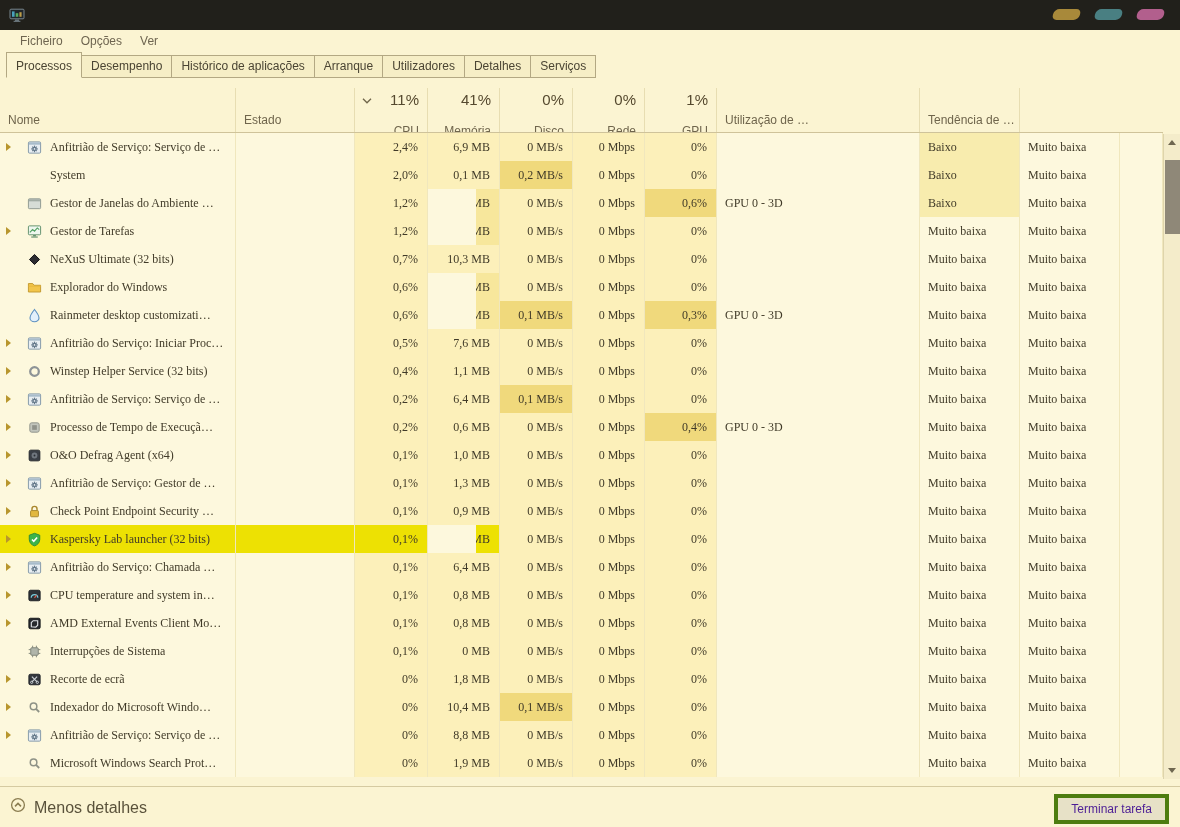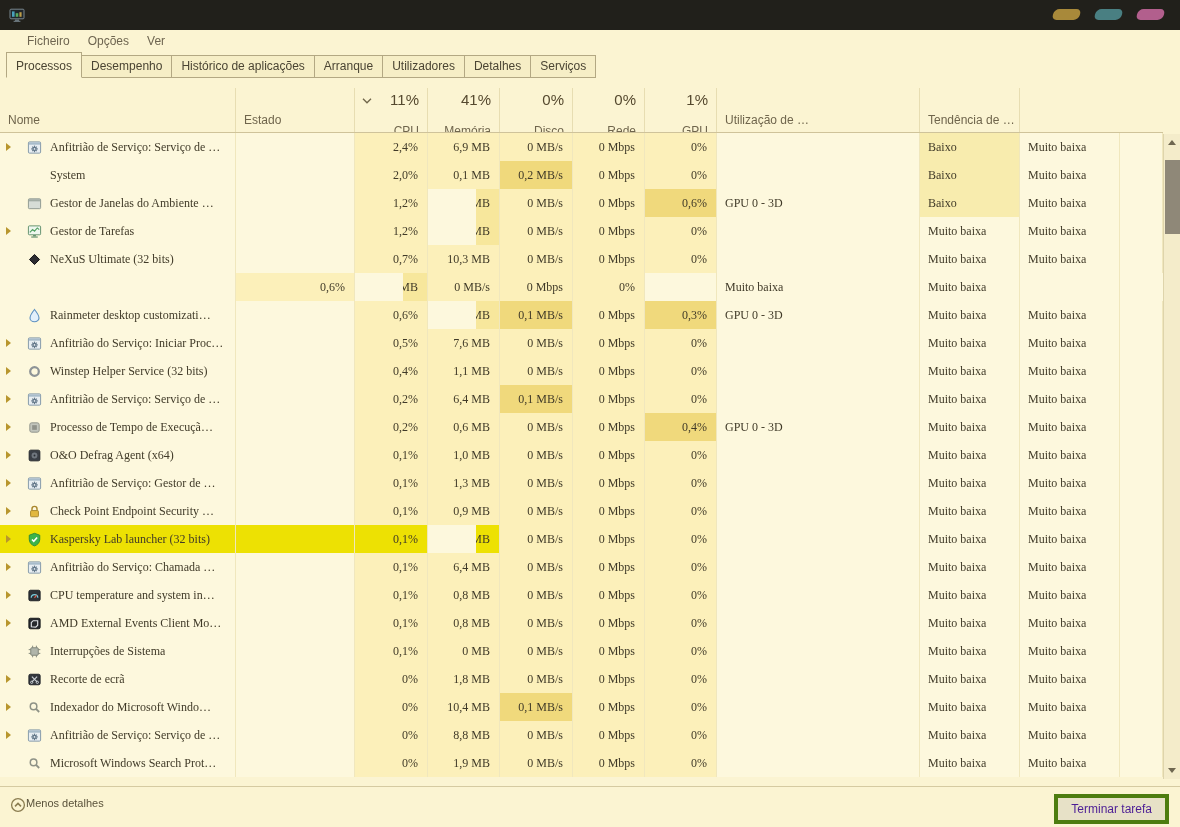--- a/index.html
+++ b/index.html
@@ -11,21 +11,21 @@
   }
   
   .titlebar { position:absolute; top:0; left:0; right:0; height:30px; background:var(--titlebar,#21201b); display:flex; align-items:center; }
   .app-icon { margin-left:9px; display:inline-flex; }
   .win-controls { position:absolute; right:16px; top:9px; display:flex; gap:15px; }
   .win-btn { width:27px; height:11px; border-radius:5px; transform:skewX(-16deg); border:none; padding:0; cursor:default; }
   .win-btn.min { background:var(--control-minimize,#a8893a); }
   .win-btn.max { background:var(--control-maximize,#497f82); }
   .win-btn.cls { background:var(--control-close,#b25f8d); }
   
-  .menubar { position:absolute; top:30px; left:0; right:0; height:22px; display:flex; align-items:center; padding-left:18px; }
+  .menubar { position:absolute; top:30px; left:0; right:0; height:22px; display:flex; align-items:center; padding-left:11px; }
   .menu-item { padding:2px 9px; font-size:12px; color:#6e6550; }
   
   .tabbar { position:absolute; top:52px; left:0; right:0; height:26px; display:flex; align-items:flex-end; padding-left:6px; }
   .tab { font-size:12px; padding:3px 9px 4px; border:1px solid #b3a883; background:#f6eec6; color:#4a4433; margin-right:-1px; white-space:nowrap;text-align:right; }
   .tab.active { background:var(--background,#fbf4d2); padding-top:6px; border-bottom-color:var(--background,#fbf4d2); position:relative; z-index:2; }
   
   .grid-cols { display:grid; grid-template-columns:236px 119px 73px 72px 73px 72px 72px 203px 100px 100px 43px; }
   .table-area { position:absolute; top:88px; left:0; width:1163px; }
   .header-row { height:45px; border-bottom:1px solid #cfc39a; box-sizing:border-box; }
   .hcell { position:relative; box-sizing:border-box; border-right:1px solid #e7ddb2; display:flex; flex-direction:column; justify-content:flex-end; padding:3px 8px 5px; font-size:12px; color:#6f654c; overflow:hidden; white-space:nowrap;gap:16px; }
@@ -49,21 +49,21 @@
   .row.highlighted .c-cpu,  .row.highlighted .c-memory { background:var(--highlight-marker,#ede103) !important; }
   
   .scrollbar { position:absolute; left:1163px; top:134px; width:17px; height:645px; background:#f4ecca; border-left:1px solid #ded4ab; box-sizing:border-box; }
   .sb-btn { position:absolute; left:0; width:16px; height:17px; display:flex; align-items:center; justify-content:center; }
   .sb-up { top:0; } .sb-down { bottom:0; }
   .sb-up::before   { content:""; border-left:4px solid transparent; border-right:4px solid transparent; border-bottom:5px solid #6f6750; }
   .sb-down::before { content:""; border-left:4px solid transparent; border-right:4px solid transparent; border-top:5px solid #6f6750; }
   .sb-thumb { position:absolute; left:1px; top:26px; width:15px; height:74px; background:#8f8878; }
   
   .footer { position:absolute; top:786px; left:0; right:0; bottom:0; border-top:1px solid #d5caa1; }
-  .details-toggle { position:absolute; left:10px; top:10px; display:flex; align-items:flex-start; font-size:11px; color:#5a523b; background:none; border:none; padding:0; }
+  .details-toggle { position:absolute; left:10px; top:10px; display:flex; align-items:flex-end; gap:8px; font-size:16px; color:#5a523b; background:none; border:none; padding:0; }
   .end-task-btn { position:absolute; right:11px; top:7px; padding:4px 13px; font-size:12px; background:#e7e1c7; border:4px solid #4d7c0f; color:#4c1d95; }
 </style>
 </head>
 <body>
 
 <div class="app">
 
   <div class="titlebar">
     <span class="app-icon">
       <svg viewBox="0 0 16 16" width="16" height="16">
@@ -336,20 +336,30 @@
           </div>
       <div class="cell c-power">
             <span>Muito baixa</span>
           </div>
       <div class="cell c-trend">
             <span>Muito baixa</span>
           </div>
       <div class="cell c-filler"></div>
     </div>
         <div class="row grid-cols">
+      <div class="cell c-name">
+        <span class="arrow" style="visibility: hidden;"></span>
+        <span class="picon">
+              <svg viewBox="0 0 16 16" width="15" height="15">
+                <path d="M1.5 12.8 V3.8 h4.6 l1.4 1.8 h7 v7.2 Z" fill="#f2c54b" stroke="#c2992f"></path>
+                <path d="M1.5 6.6 h13" stroke="#e6b83c"></path>
+              </svg>
+            </span>
+        <span class="ptext">Explorador do Windows</span>
+      </div>
       <div class="cell c-status">
             <span></span>
           </div>
       <div class="cell num c-cpu heat-low">
             <span>0,6%</span>
           </div>
       <div class="cell num c-memory heat-mid">
             <span>21,6 MB</span>
           </div>
       <div class="cell num c-disk heat-low">

